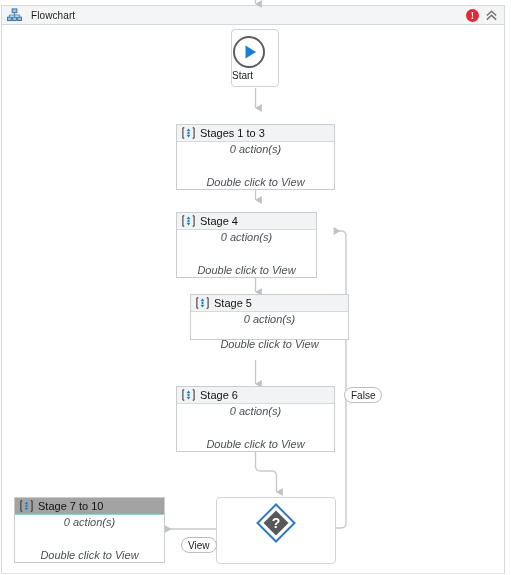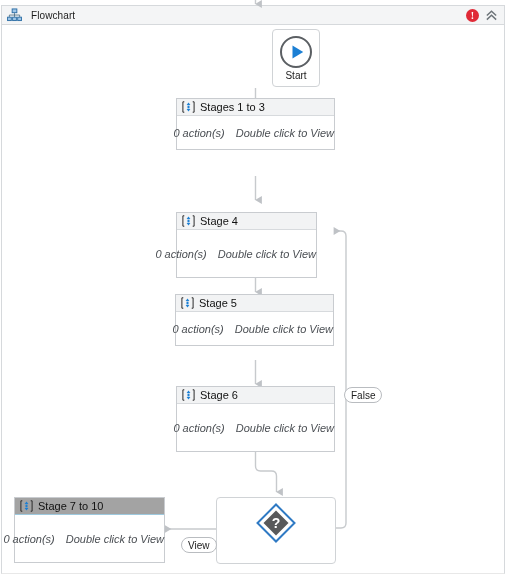--- a/index.html
+++ b/index.html
@@ -93,24 +93,22 @@
   .start-node {
     position: absolute;
     left: 231px; top: 29px;
     width: 48px; height: 58px;
     background: #ffffff;
     border: 1px solid #d0d3d6;
     border-radius: 4px;
     box-sizing: border-box;
     display: flex;
     flex-direction: column;
-    align-items: center;
     justify-content: flex-start;
     padding-top: 5px;
-    margin-left: 41px;
   }
   .start-circle {
     width: 34px; height: 34px;
     display: block;
   }
   .start-label {
     font-size: 10px;
     color: #222222;
     margin-top: 1px;
   }
@@ -138,23 +136,23 @@
   .stage-icon { width: 13px; height: 12px; display:block; flex:0 0 auto; }
   .stage-title {
     font-size: 11px;
     color: #111111;
     margin-left: 5px;
     white-space: nowrap;
   }
   .stage-body {
     height: calc(100% - 17px);
     display: flex;
-    flex-direction: row;
+    flex-direction: column;
     align-items: center;
-    justify-content: flex-end;
+    justify-content: space-between;
     gap: 11px;
   }
   .stage-body .line {
     font-size: 11px;
     font-style: italic;
     color: #4b4f54;
     white-space: nowrap;
     line-height: 14px;
   }
 
@@ -263,21 +261,21 @@
   <div class="start-node">
     <span>
       <svg class="start-circle" viewBox="0 0 34 34">
         <circle cx="17" cy="17" r="15" fill="#ffffff" stroke="#5b5f63" stroke-width="2"></circle>
         <path d="M13.5,10.4 L24.2,17 L13.5,23.6 z" fill="#1b7fd4"></path>
       </svg>
     </span>
     <span class="start-label">Start</span>
   </div>
 
-  <div class="stage-node" style="left:176px; top:98px; width:159px; height:52px;">
+  <div class="stage-node" style="left:176px; top:124px; width:159px; height:66px;">
     <div class="stage-header">
       <span>
         <svg class="stage-icon" viewBox="0 0 13 12">
           <path d="M2.3,0.8 L0.9,0.8 L0.9,11.2 L2.3,11.2" fill="none" stroke="#2b2b2b" stroke-width="1"></path>
           <path d="M10.7,0.8 L12.1,0.8 L12.1,11.2 L10.7,11.2" fill="none" stroke="#2b2b2b" stroke-width="1"></path>
           <path d="M6.5,1.4 L8.4,4.1 L4.6,4.1 z" fill="#1b7fd4"></path>
           <rect x="5.5" y="4.6" width="2" height="2.8" fill="#1b7fd4"></rect>
           <path d="M6.5,10.6 L4.6,7.9 L8.4,7.9 z" fill="#1b7fd4"></path>
         </svg>
       </span>
@@ -301,21 +299,21 @@
         </svg>
       </span>
       <span class="stage-title">Stage 4</span>
     </div>
     <div class="stage-body">
       <span class="line">0 action(s)</span>
       <span class="line">Double click to View</span>
     </div>
   </div>
 
-  <div class="stage-node" style="left:175px; top:294px; width:159px; height:52px;">
+  <div class="stage-node" style="left:190px; top:294px; width:159px; height:46px;">
     <div class="stage-header">
       <span>
         <svg class="stage-icon" viewBox="0 0 13 12">
           <path d="M2.3,0.8 L0.9,0.8 L0.9,11.2 L2.3,11.2" fill="none" stroke="#2b2b2b" stroke-width="1"></path>
           <path d="M10.7,0.8 L12.1,0.8 L12.1,11.2 L10.7,11.2" fill="none" stroke="#2b2b2b" stroke-width="1"></path>
           <path d="M6.5,1.4 L8.4,4.1 L4.6,4.1 z" fill="#1b7fd4"></path>
           <rect x="5.5" y="4.6" width="2" height="2.8" fill="#1b7fd4"></rect>
           <path d="M6.5,10.6 L4.6,7.9 L8.4,7.9 z" fill="#1b7fd4"></path>
         </svg>
       </span>

